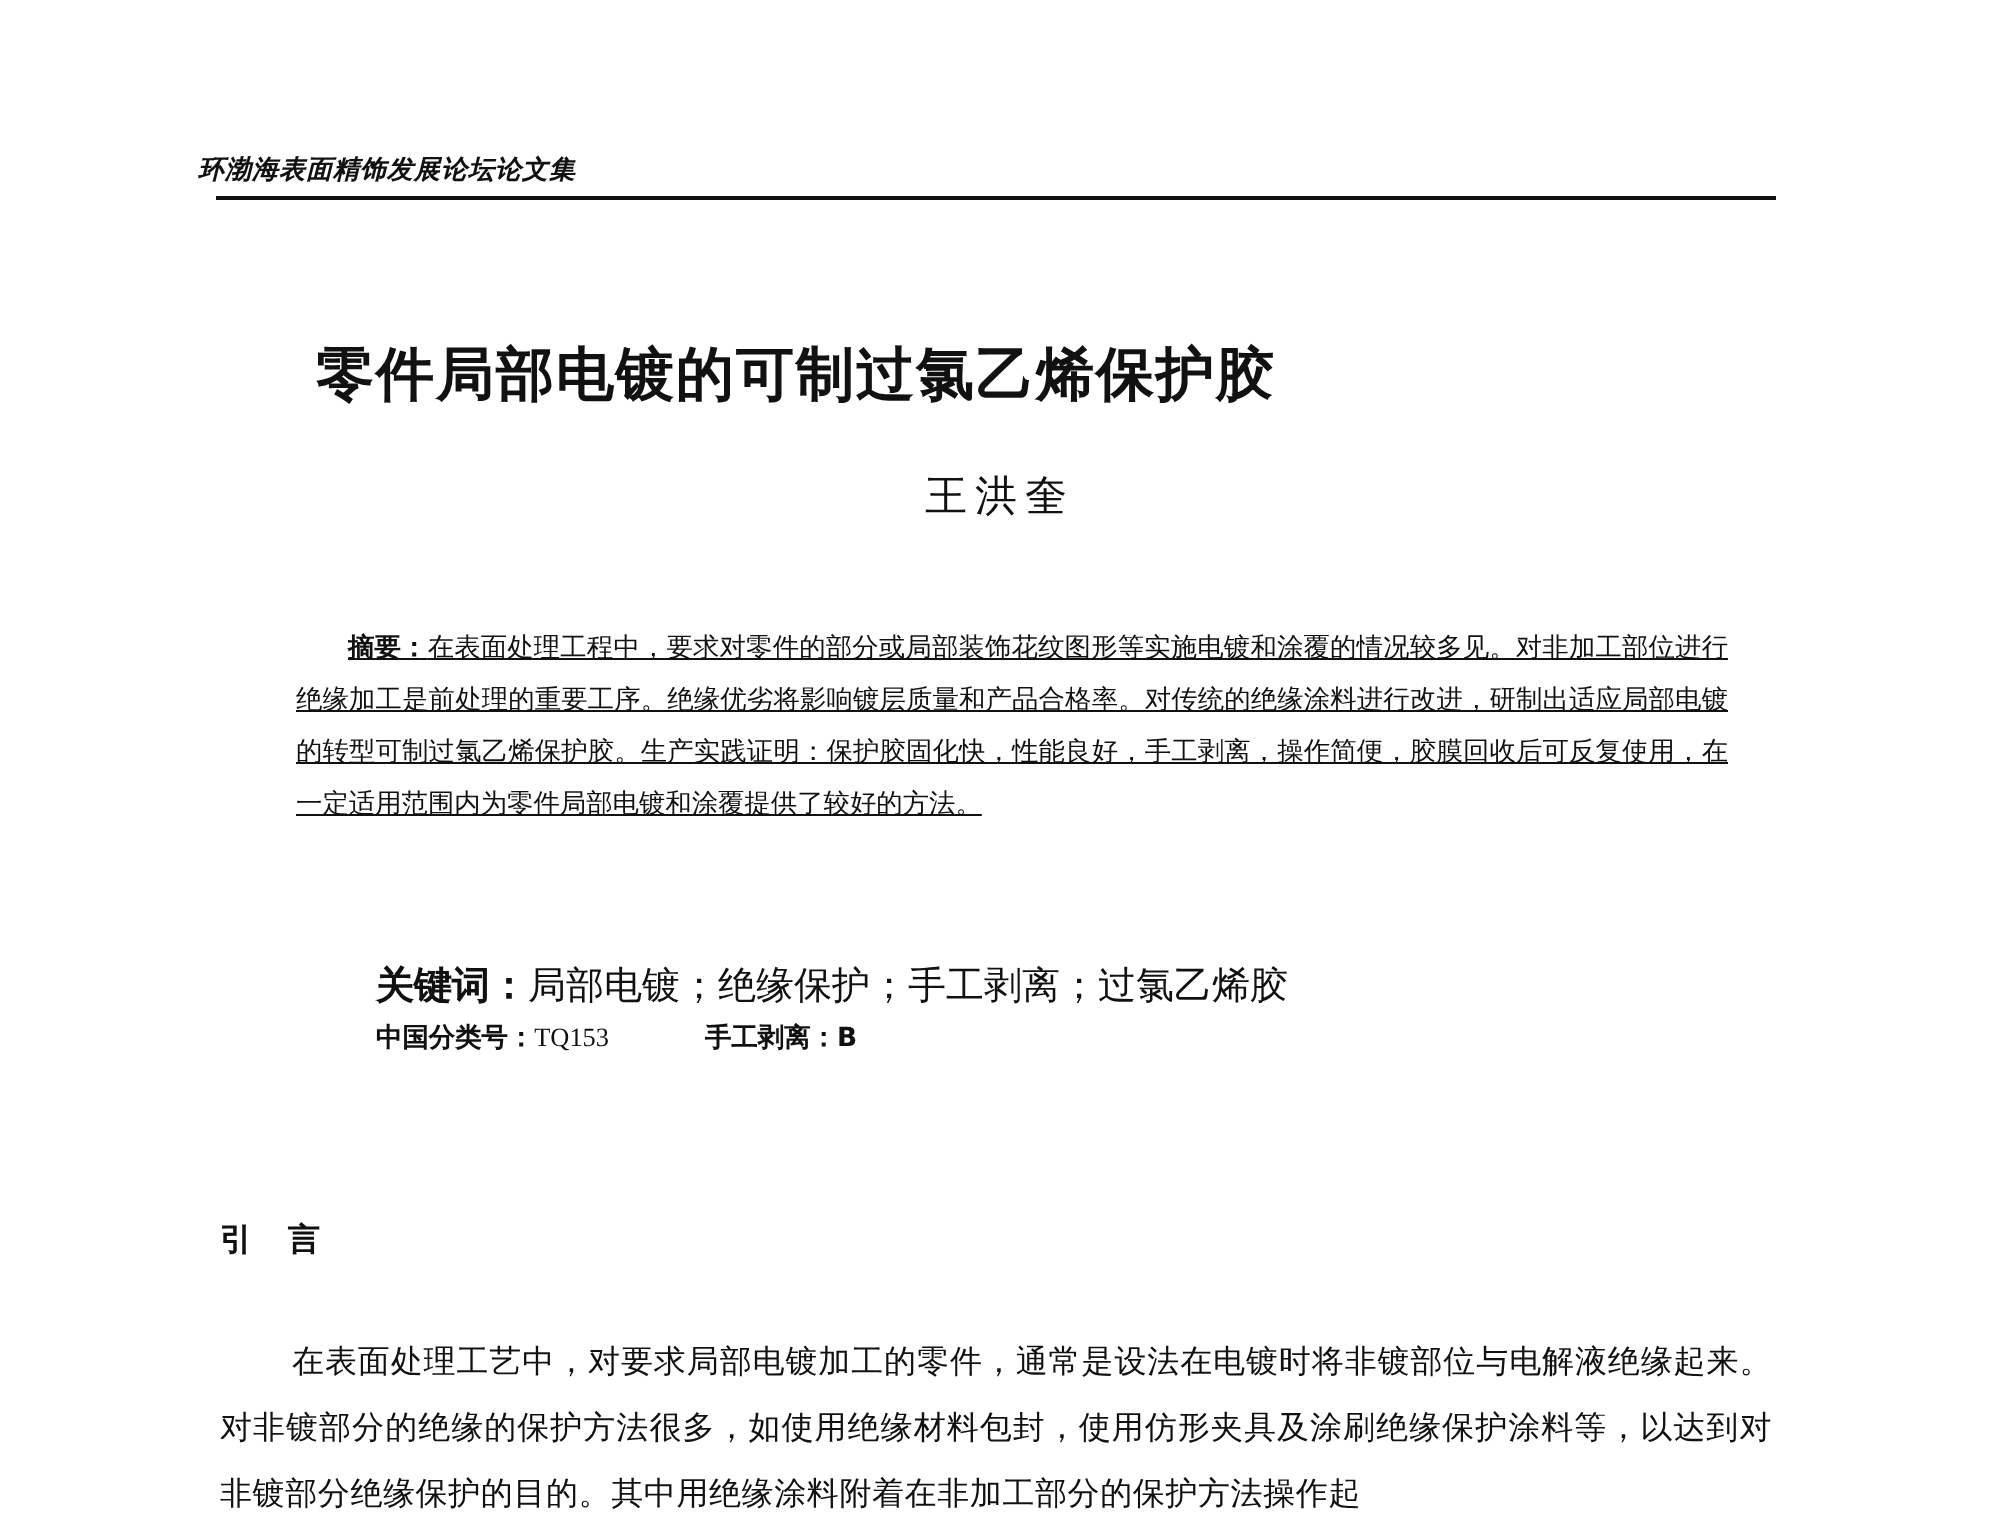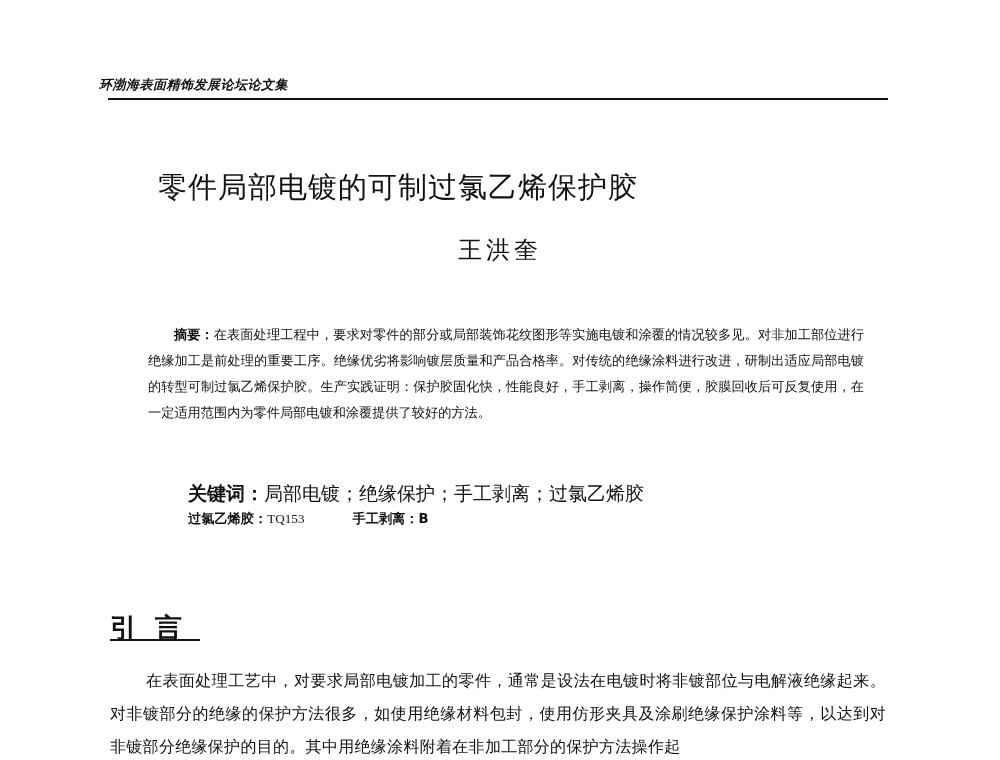--- a/index.html
+++ b/index.html
@@ -1,47 +1,47 @@
 <!DOCTYPE html>
 <html><head>
   <meta charset="utf-8">
   <style>
     html, body { margin:0; padding:0; background:#ffffff; }
     body { width:1000px; height:760px; position:relative; overflow:hidden; color:#111; font-family:"DejaVu Sans", sans-serif; }
     .running-head { position:absolute; left:99px; top:76px; font-size:13px; font-weight:bold; letter-spacing:0.5px; font-family:"DejaVu Serif", serif; font-style:italic; }
     .rule { position:absolute; left:108px; top:98px; width:780px; height:2px; background:#111; }
-    .title { position:absolute; left:0; width:796px; top:168px; text-align:center; font-size:29px; font-weight:normal; letter-spacing:1px; }
-    .author { position:absolute; left:0; width:1000px; top:234px; text-align:center; font-size:24px; font-family:"DejaVu Serif", serif; letter-spacing:4px; }
-    .abstract { position:absolute; left:148px; top:322px; width:716px; font-size:13.2px; line-height:26px; text-indent:26px; text-align:justify; }
+    .title { position:absolute; left:0; width:796px; top:168px; text-align:center; font-size:29px; font-weight:bold; letter-spacing:1px; }
+    .author { position:absolute; left:0; width:1000px; top:234px; text-align:center; font-size:21px; font-family:"DejaVu Serif", serif; letter-spacing:4px; }
+    .abstract { position:absolute; left:148px; top:312px; width:716px; font-size:13.2px; line-height:26px; text-indent:26px; text-align:justify;text-decoration:underline; }
     .abstract .lab { font-weight:bold; }
     .kw { position:absolute; left:188px; top:480px; font-size:19px; line-height:26px; }
     .kw .lab { font-weight:bold; }
     .cls { position:absolute; left:188px; top:506px; font-size:13.2px; line-height:26px; }
     .cls .lab { font-weight:bold; }
     .cls .val { font-family:Liberation Serif, serif; }
     .cls .gap { display:inline-block; width:48px; }
-    .h1 { position:absolute; left:110px; top:610px; font-size:27px; font-weight:bold; letter-spacing:18px;text-decoration:underline; }
+    .h1 { position:absolute; left:110px; top:610px; font-size:16px; font-weight:bold; letter-spacing:18px; }
     .body-text { position:absolute; left:110px; top:664px; width:776px; font-size:16px; line-height:33px; text-indent:36px; text-align:justify; letter-spacing:0.3px; }
   </style>
 </head>
 <body>
 
 <div class="running-head">环渤海表面精饰发展论坛论文集</div>
 <div class="rule"></div>
 
 <div class="title">零件局部电镀的可制过氯乙烯保护胶</div>
 <div class="author">王洪奎</div>
 
 <div class="abstract">
   <span class="lab">摘要：</span><span>在表面处理工程中，要求对零件的部分或局部装饰花纹图形等实施电镀和涂覆的情况较多见。对非加工部位进行绝缘加工是前处理的重要工序。绝缘优劣将影响镀层质量和产品合格率。对传统的绝缘涂料进行改进，研制出适应局部电镀的转型可制过氯乙烯保护胶。生产实践证明：保护胶固化快，性能良好，手工剥离，操作简便，胶膜回收后可反复使用，在一定适用范围内为零件局部电镀和涂覆提供了较好的方法。</span>
 </div>
 
 <div class="kw">
   <span class="lab">关键词：</span><span>局部电镀；绝缘保护；手工剥离；过氯乙烯胶</span>
 </div>
 
 <div class="cls">
-  <span class="lab">过氯乙烯胶：</span><span class="val">TQ153</span><span class="gap"></span><span class="lab">手工剥离：</span><span class="lab">B</span>
+  <span class="lab">中国分类号：</span><span class="val">TQ153</span><span class="gap"></span><span class="lab">手工剥离：</span><span class="lab">B</span>
 </div>
 
 <div class="h1">引言</div>
 
 <div class="body-text">在表面处理工艺中，对要求局部电镀加工的零件，通常是设法在电镀时将非镀部位与电解液绝缘起来。对非镀部分的绝缘的保护方法很多，如使用绝缘材料包封，使用仿形夹具及涂刷绝缘保护涂料等，以达到对非镀部分绝缘保护的目的。其中用绝缘涂料附着在非加工部分的保护方法操作起</div>
 
 </body></html>

